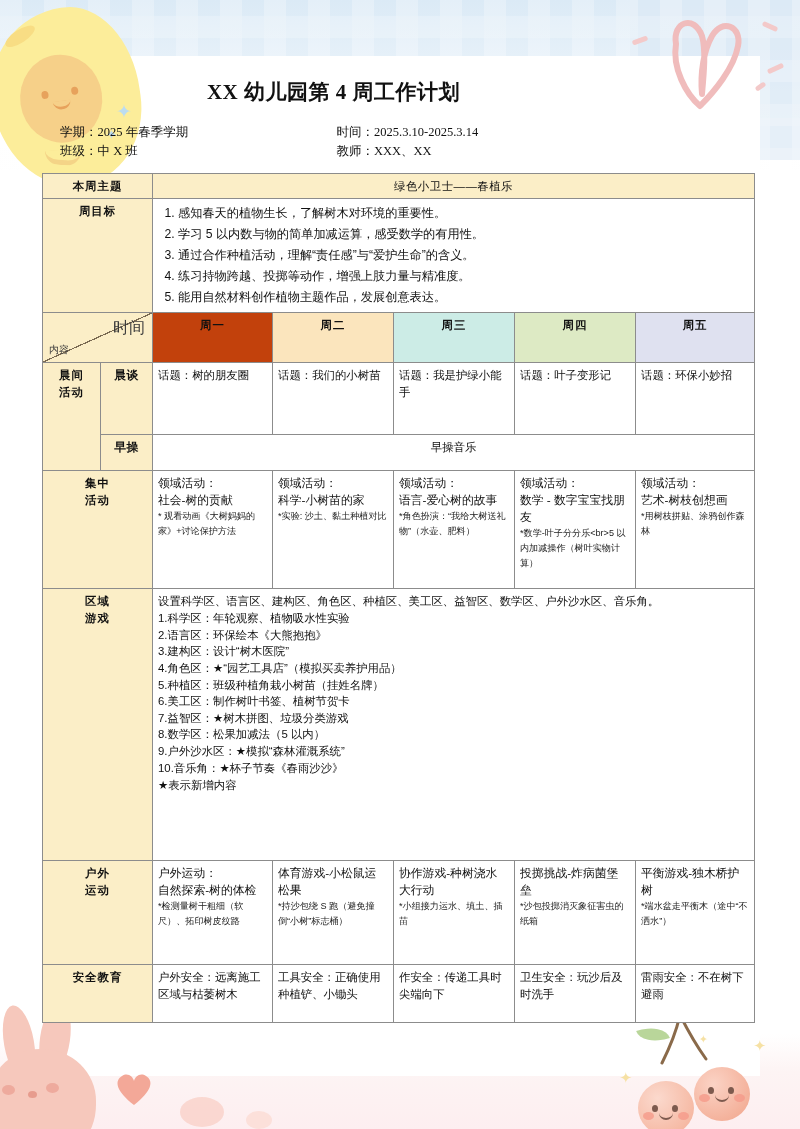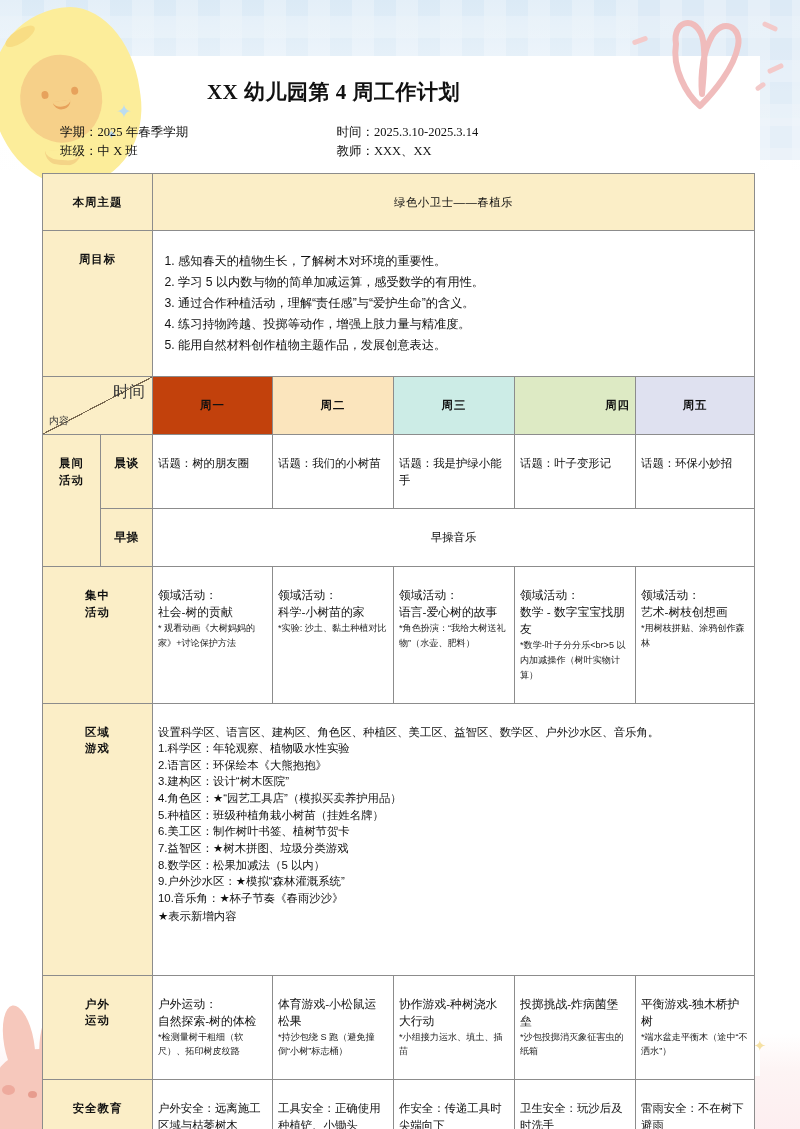--- a/index.html
+++ b/index.html
@@ -132,21 +132,21 @@
   table.plan {
     margin-top:11px;
     width:712px;
     border-collapse:collapse;
     table-layout:fixed;
     background:#fff;
   }
   table.plan td {
     border:1px solid #8c8c8c;
     vertical-align:top;
-    padding:20px 5px;
+    padding:4px 5px;
     font-size:11.4px;
     line-height:1.46;
     color:#111;
   }
   td.lblcell {
     background:#fbeec7;
     text-align:center;
     vertical-align:middle;
     font-size:12.6px;
     font-weight:600;
@@ -177,21 +177,21 @@
   td.corner .t-cont { position:absolute; left:6px; bottom:5px; font-size:10px; color:#3a3a3a; }
 
   td.day {
     text-align:center; vertical-align:middle;
     font-weight:bold; font-size:13px; letter-spacing:1px;
     padding:12px 2px;
   }
   td.d1 { background:#c2410c; }
   td.d2 { background:#fbe5bd; }
   td.d3 { background:#ccece6; }
-  td.d4 { background:#ddeac4;text-align:right; }
+  td.d4 { background:#ddeac4; }
   td.d5 { background:#dfe1f0; }
 
   .cell-main { font-size:11.8px; line-height:1.44; }
   .cell-sub { font-size:9.1px; line-height:1.62; color:#222; }
   .center-mid { text-align:center; vertical-align:middle; font-size:11.8px; padding:9px 4px; }
 
   td.region { padding:5px 7px; font-size:11.6px; line-height:1.64; }
   td.region .lead { margin-bottom:0; }
   td.region .ritem { white-space:nowrap; }
   td.region .note { margin-top:1px; }

